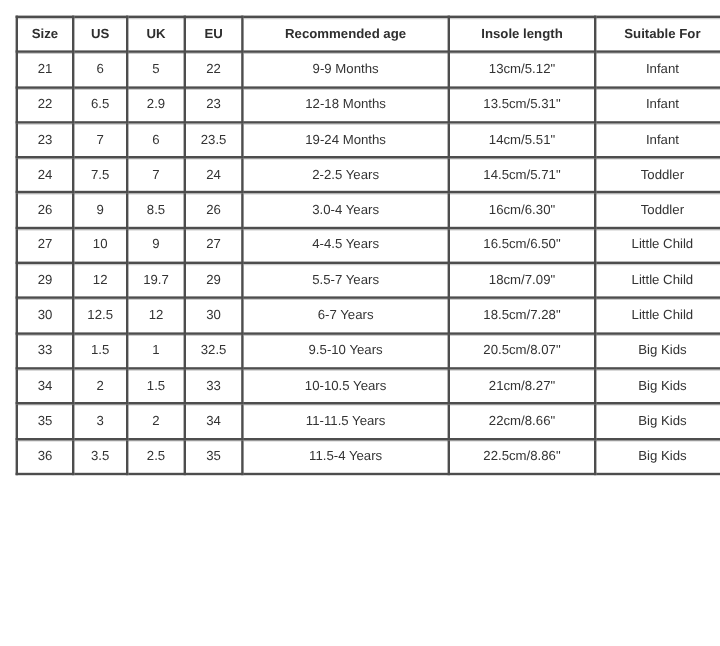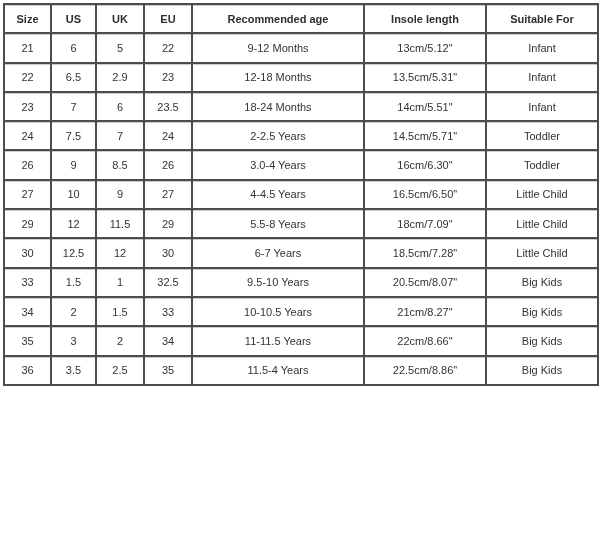--- a/index.html
+++ b/index.html
@@ -7,21 +7,21 @@
     padding: 0;
     background: #ffffff;
   }
   body {
     width: 600px;
     height: 538px;
     font-family: "Liberation Sans", sans-serif;
     overflow: hidden;
   }
   .chart-wrap {
-    padding: 3px;
+    padding: 13px;
   }
   table.size-chart {
     border-collapse: collapse;
     table-layout: fixed;
     width: 594px;
   }
   table.size-chart th,
   table.size-chart td {
     border: 2px solid #4d4d4d;
     text-align: center;
@@ -70,39 +70,39 @@
           <th>Insole length</th>
           <th>Suitable For</th>
         </tr>
     </thead>
     <tbody>
         <tr>
           <td>21</td>
           <td>6</td>
           <td>5</td>
           <td>22</td>
-          <td>9-12 Months</td>
+          <td>9-9 Months</td>
           <td>13cm/5.12"</td>
           <td>Infant</td>
         </tr>
         <tr>
           <td>22</td>
           <td>6.5</td>
           <td>2.9</td>
           <td>23</td>
           <td>12-18 Months</td>
           <td>13.5cm/5.31"</td>
           <td>Infant</td>
         </tr>
         <tr>
           <td>23</td>
           <td>7</td>
           <td>6</td>
           <td>23.5</td>
-          <td>18-24 Months</td>
+          <td>19-24 Months</td>
           <td>14cm/5.51"</td>
           <td>Infant</td>
         </tr>
         <tr>
           <td>24</td>
           <td>7.5</td>
           <td>7</td>
           <td>24</td>
           <td>2-2.5 Years</td>
           <td>14.5cm/5.71"</td>
@@ -122,23 +122,23 @@
           <td>10</td>
           <td>9</td>
           <td>27</td>
           <td>4-4.5 Years</td>
           <td>16.5cm/6.50"</td>
           <td>Little Child</td>
         </tr>
         <tr>
           <td>29</td>
           <td>12</td>
-          <td>11.5</td>
+          <td>19.7</td>
           <td>29</td>
-          <td>5.5-8 Years</td>
+          <td>5.5-7 Years</td>
           <td>18cm/7.09"</td>
           <td>Little Child</td>
         </tr>
         <tr>
           <td>30</td>
           <td>12.5</td>
           <td>12</td>
           <td>30</td>
           <td>6-7 Years</td>
           <td>18.5cm/7.28"</td>

